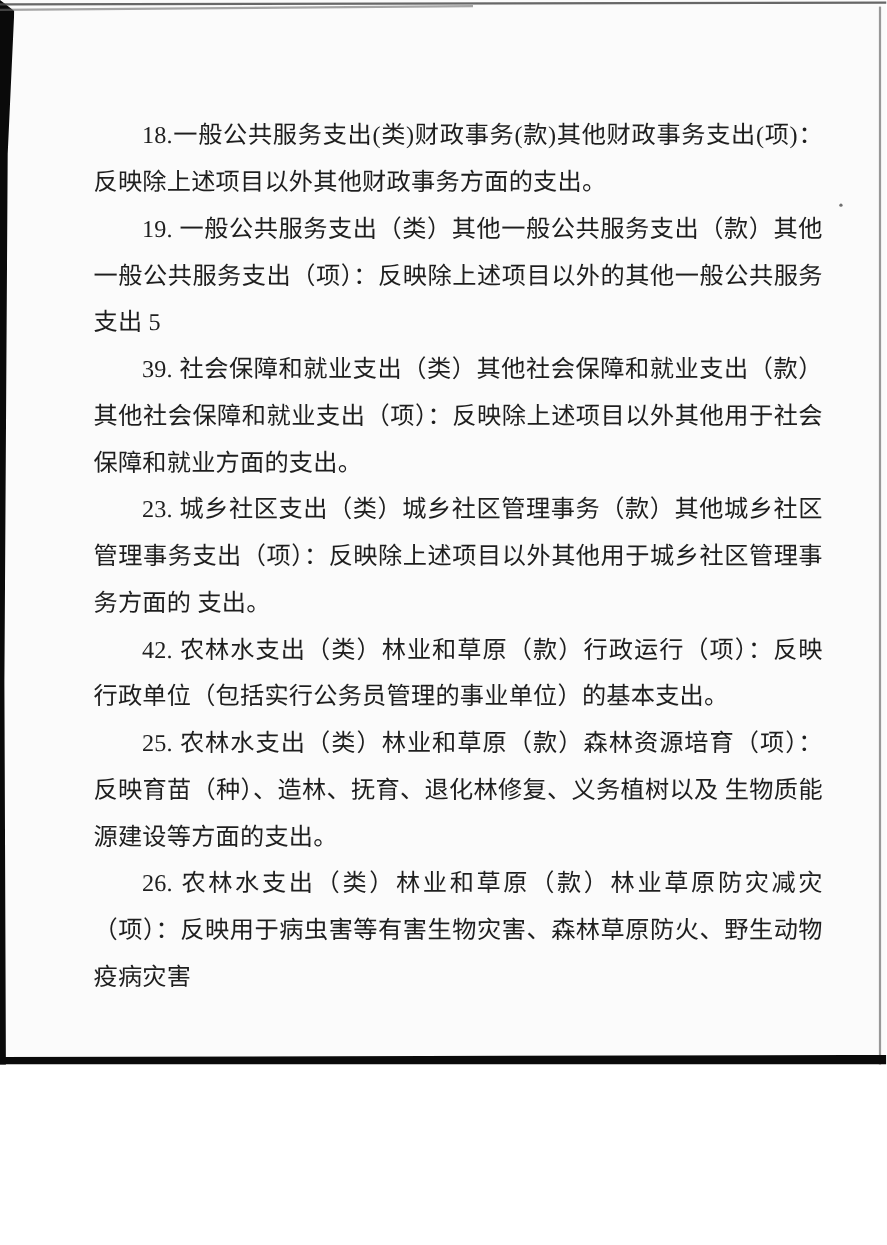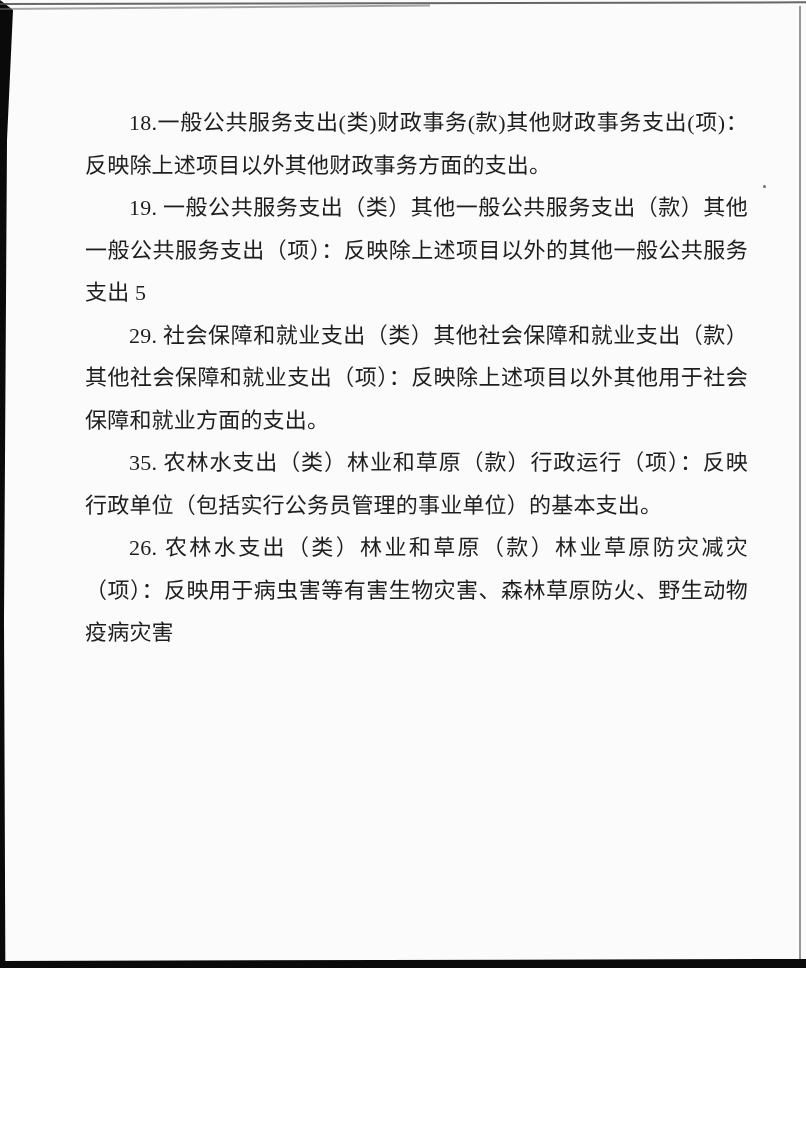--- a/index.html
+++ b/index.html
@@ -100,20 +100,22 @@
   <div class="edge-left"></div>
   <div class="edge-top"></div>
   <div class="edge-top-2"></div>
   <div class="edge-right"></div>
   <div class="edge-bottom"></div>
   <div class="speck"></div>
 
   <main class="text-block">
     <p>18.一般公共服务支出(类)财政事务(款)其他财政事务支出(项)：反映除上述项目以外其他财政事务方面的支出。</p>
     <p>19. 一般公共服务支出（类）其他一般公共服务支出（款）其他一般公共服务支出（项）：反映除上述项目以外的其他一般公共服务支出 5</p>
-    <p>29. 社会保障和就业支出（类）其他社会保障和就业支出（款）其他社会保障和就业支出（项）：反映除上述项目以外其他用于社会保障和就业方面的支出。</p>
-    <p>35. 农林水支出（类）林业和草原（款）行政运行（项）：反映行政单位（包括实行公务员管理的事业单位）的基本支出。</p>
+    <p>39. 社会保障和就业支出（类）其他社会保障和就业支出（款）其他社会保障和就业支出（项）：反映除上述项目以外其他用于社会保障和就业方面的支出。</p>
+    <p>23. 城乡社区支出（类）城乡社区管理事务（款）其他城乡社区管理事务支出（项）：反映除上述项目以外其他用于城乡社区管理事务方面的 支出。</p>
+    <p>42. 农林水支出（类）林业和草原（款）行政运行（项）：反映行政单位（包括实行公务员管理的事业单位）的基本支出。</p>
+    <p>25. 农林水支出（类）林业和草原（款）森林资源培育（项）：反映育苗（种）、造林、抚育、退化林修复、义务植树以及 生物质能源建设等方面的支出。</p>
     <p>26. 农林水支出（类）林业和草原（款）林业草原防灾减灾（项）：反映用于病虫害等有害生物灾害、森林草原防火、野生动物 疫病灾害</p>
   </main>
 
   <div class="footer">- 24 -</div>
 
 </div>
 
 </body></html>

